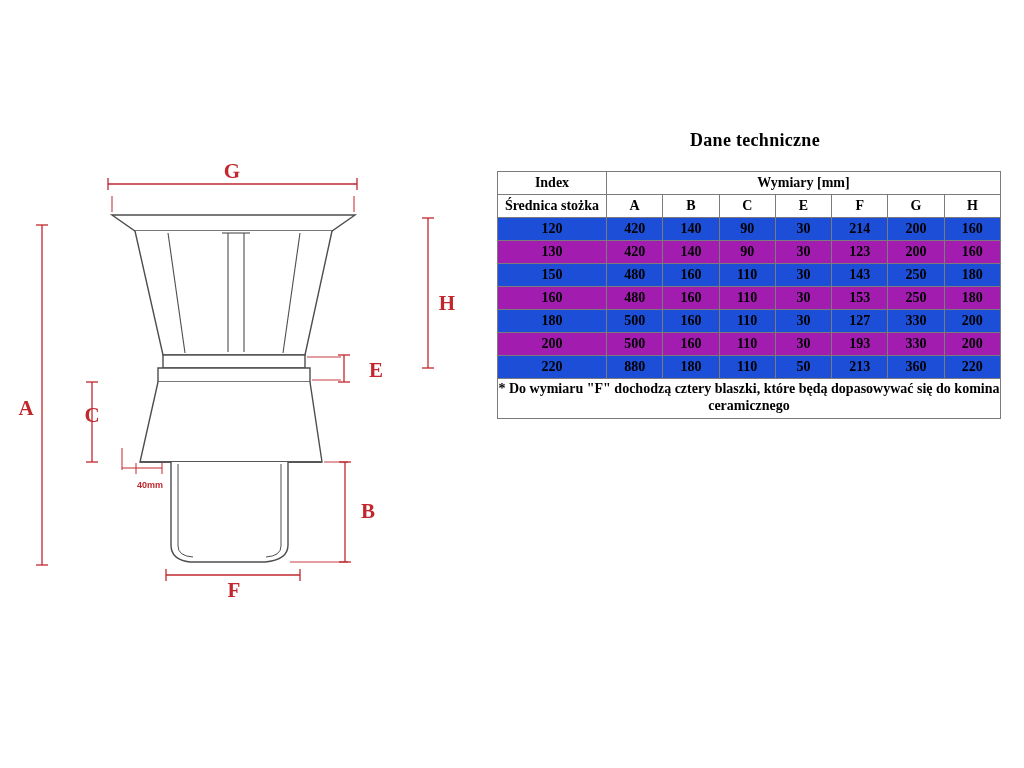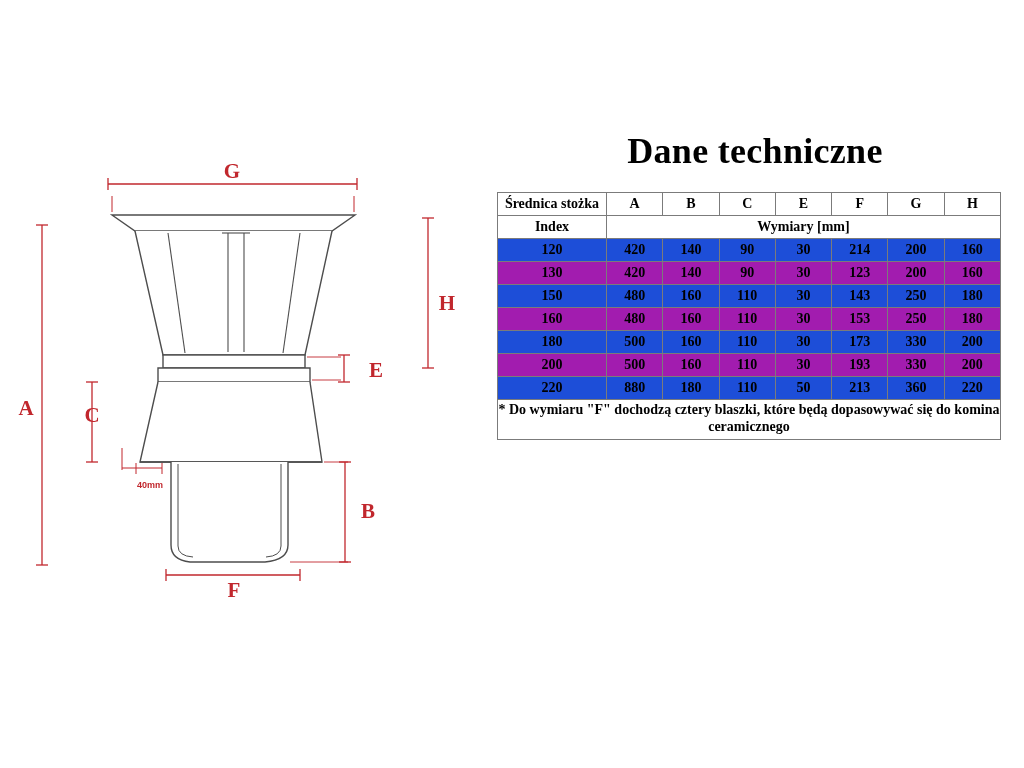--- a/index.html
+++ b/index.html
@@ -47,21 +47,21 @@
   
   .table-panel {
     position: absolute;
     left: 495px;
     top: 130px;
     width: 520px;
   }
   .table-title {
     font-family: "Liberation Serif", serif;
     font-weight: bold;
-    font-size: 36px;
+    font-size: 18px;
     color: #000;
     text-align: center;
     margin: 0 0 20px 0;
     letter-spacing: 0.3px;
   }
   table.tech {
     border-collapse: collapse;
     width: 504px;
     margin-left: 2px;
     table-layout: fixed;
@@ -189,33 +189,33 @@
       <text class="dim-label-small" x="150" y="488" text-anchor="middle">40mm</text>
     </svg>
   </div>
 
   <div class="table-panel">
     <div class="table-title">Dane techniczne</div>
 
     <table class="tech">
       <thead>
         <tr>
+          <th class="first-col hdr-index">Index</th>
+          <th colspan="7">Wymiary [mm]</th>
+        </tr>
+        <tr>
           <th class="first-col">Średnica stożka</th>
           <th>A</th>
           <th>B</th>
           <th>C</th>
           <th>E</th>
           <th>F</th>
           <th>G</th>
           <th>H</th>
         </tr>
-        <tr>
-          <th class="first-col hdr-index">Index</th>
-          <th colspan="7">Wymiary [mm]</th>
-        </tr>
       </thead>
       <tbody>
         <tr class="row-odd">
           <td class="first-col">120</td>
           <td>420</td>
           <td>140</td>
           <td>90</td>
           <td>30</td>
           <td>214</td>
           <td>200</td>
@@ -250,21 +250,21 @@
           <td>153</td>
           <td>250</td>
           <td>180</td>
         </tr>
         <tr class="row-odd">
           <td class="first-col">180</td>
           <td>500</td>
           <td>160</td>
           <td>110</td>
           <td>30</td>
-          <td>173</td>
+          <td>127</td>
           <td>330</td>
           <td>200</td>
         </tr>
         <tr class="row-even">
           <td class="first-col">200</td>
           <td>500</td>
           <td>160</td>
           <td>110</td>
           <td>30</td>
           <td>193</td>

